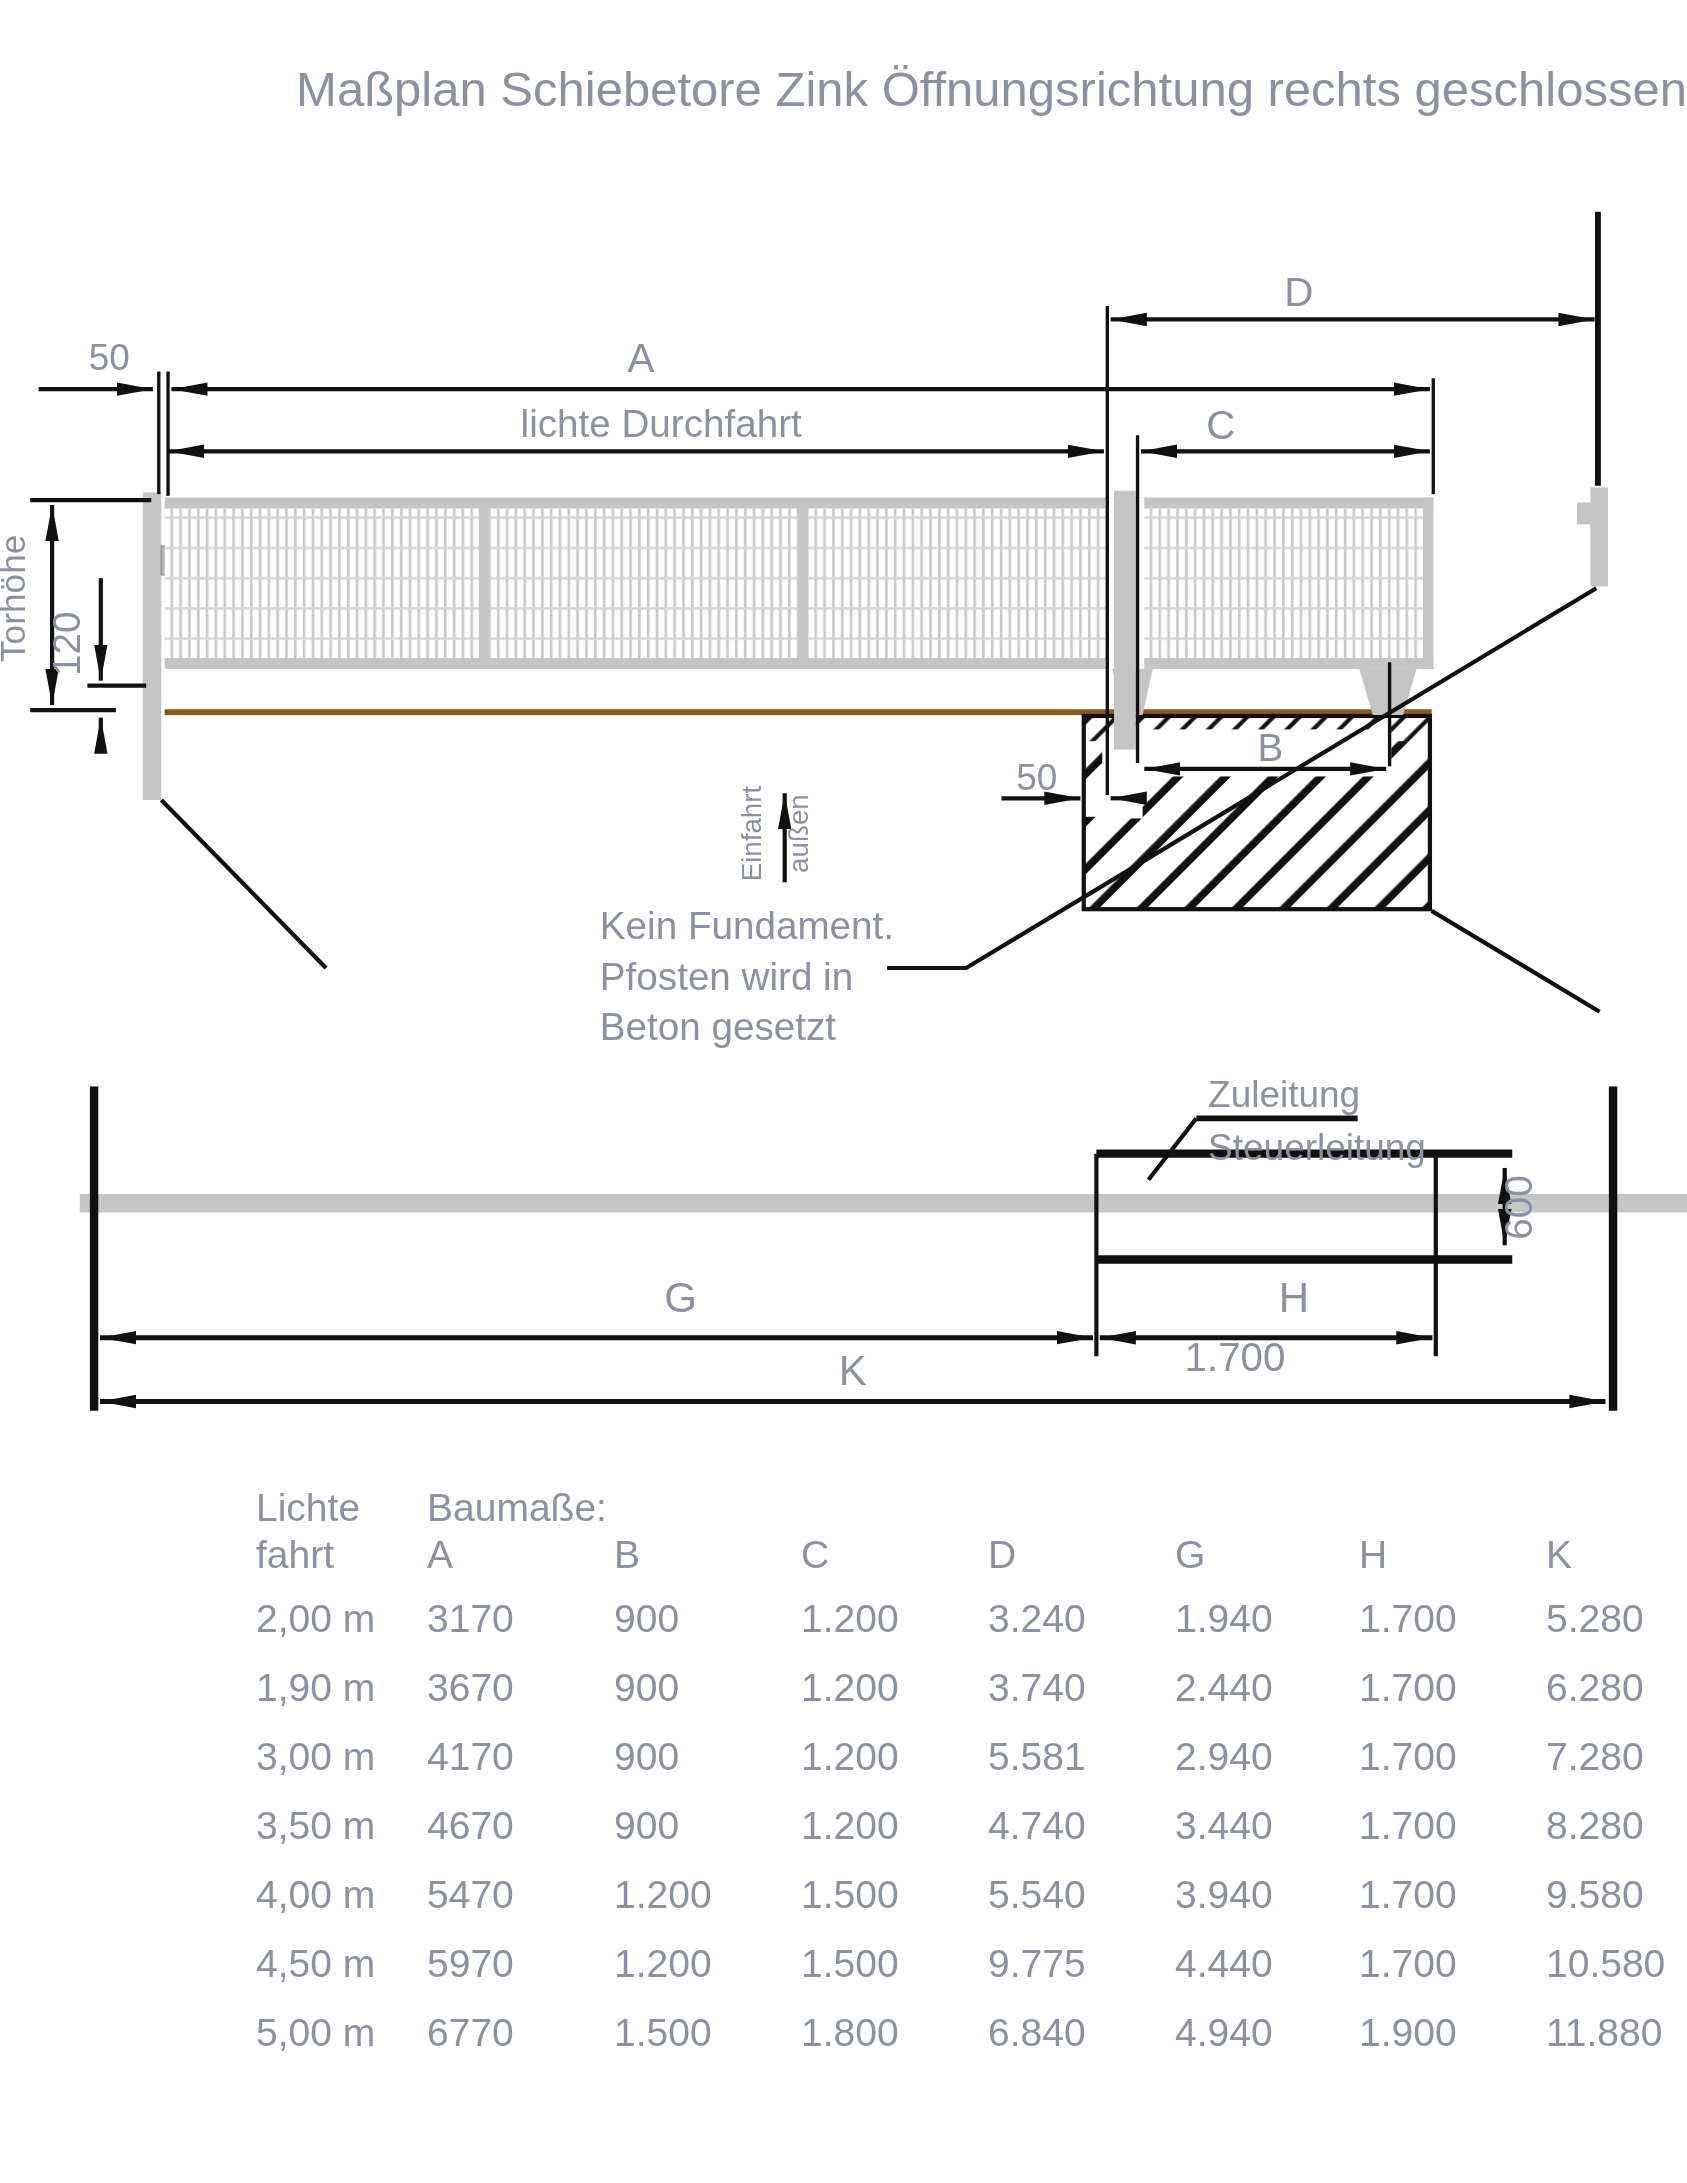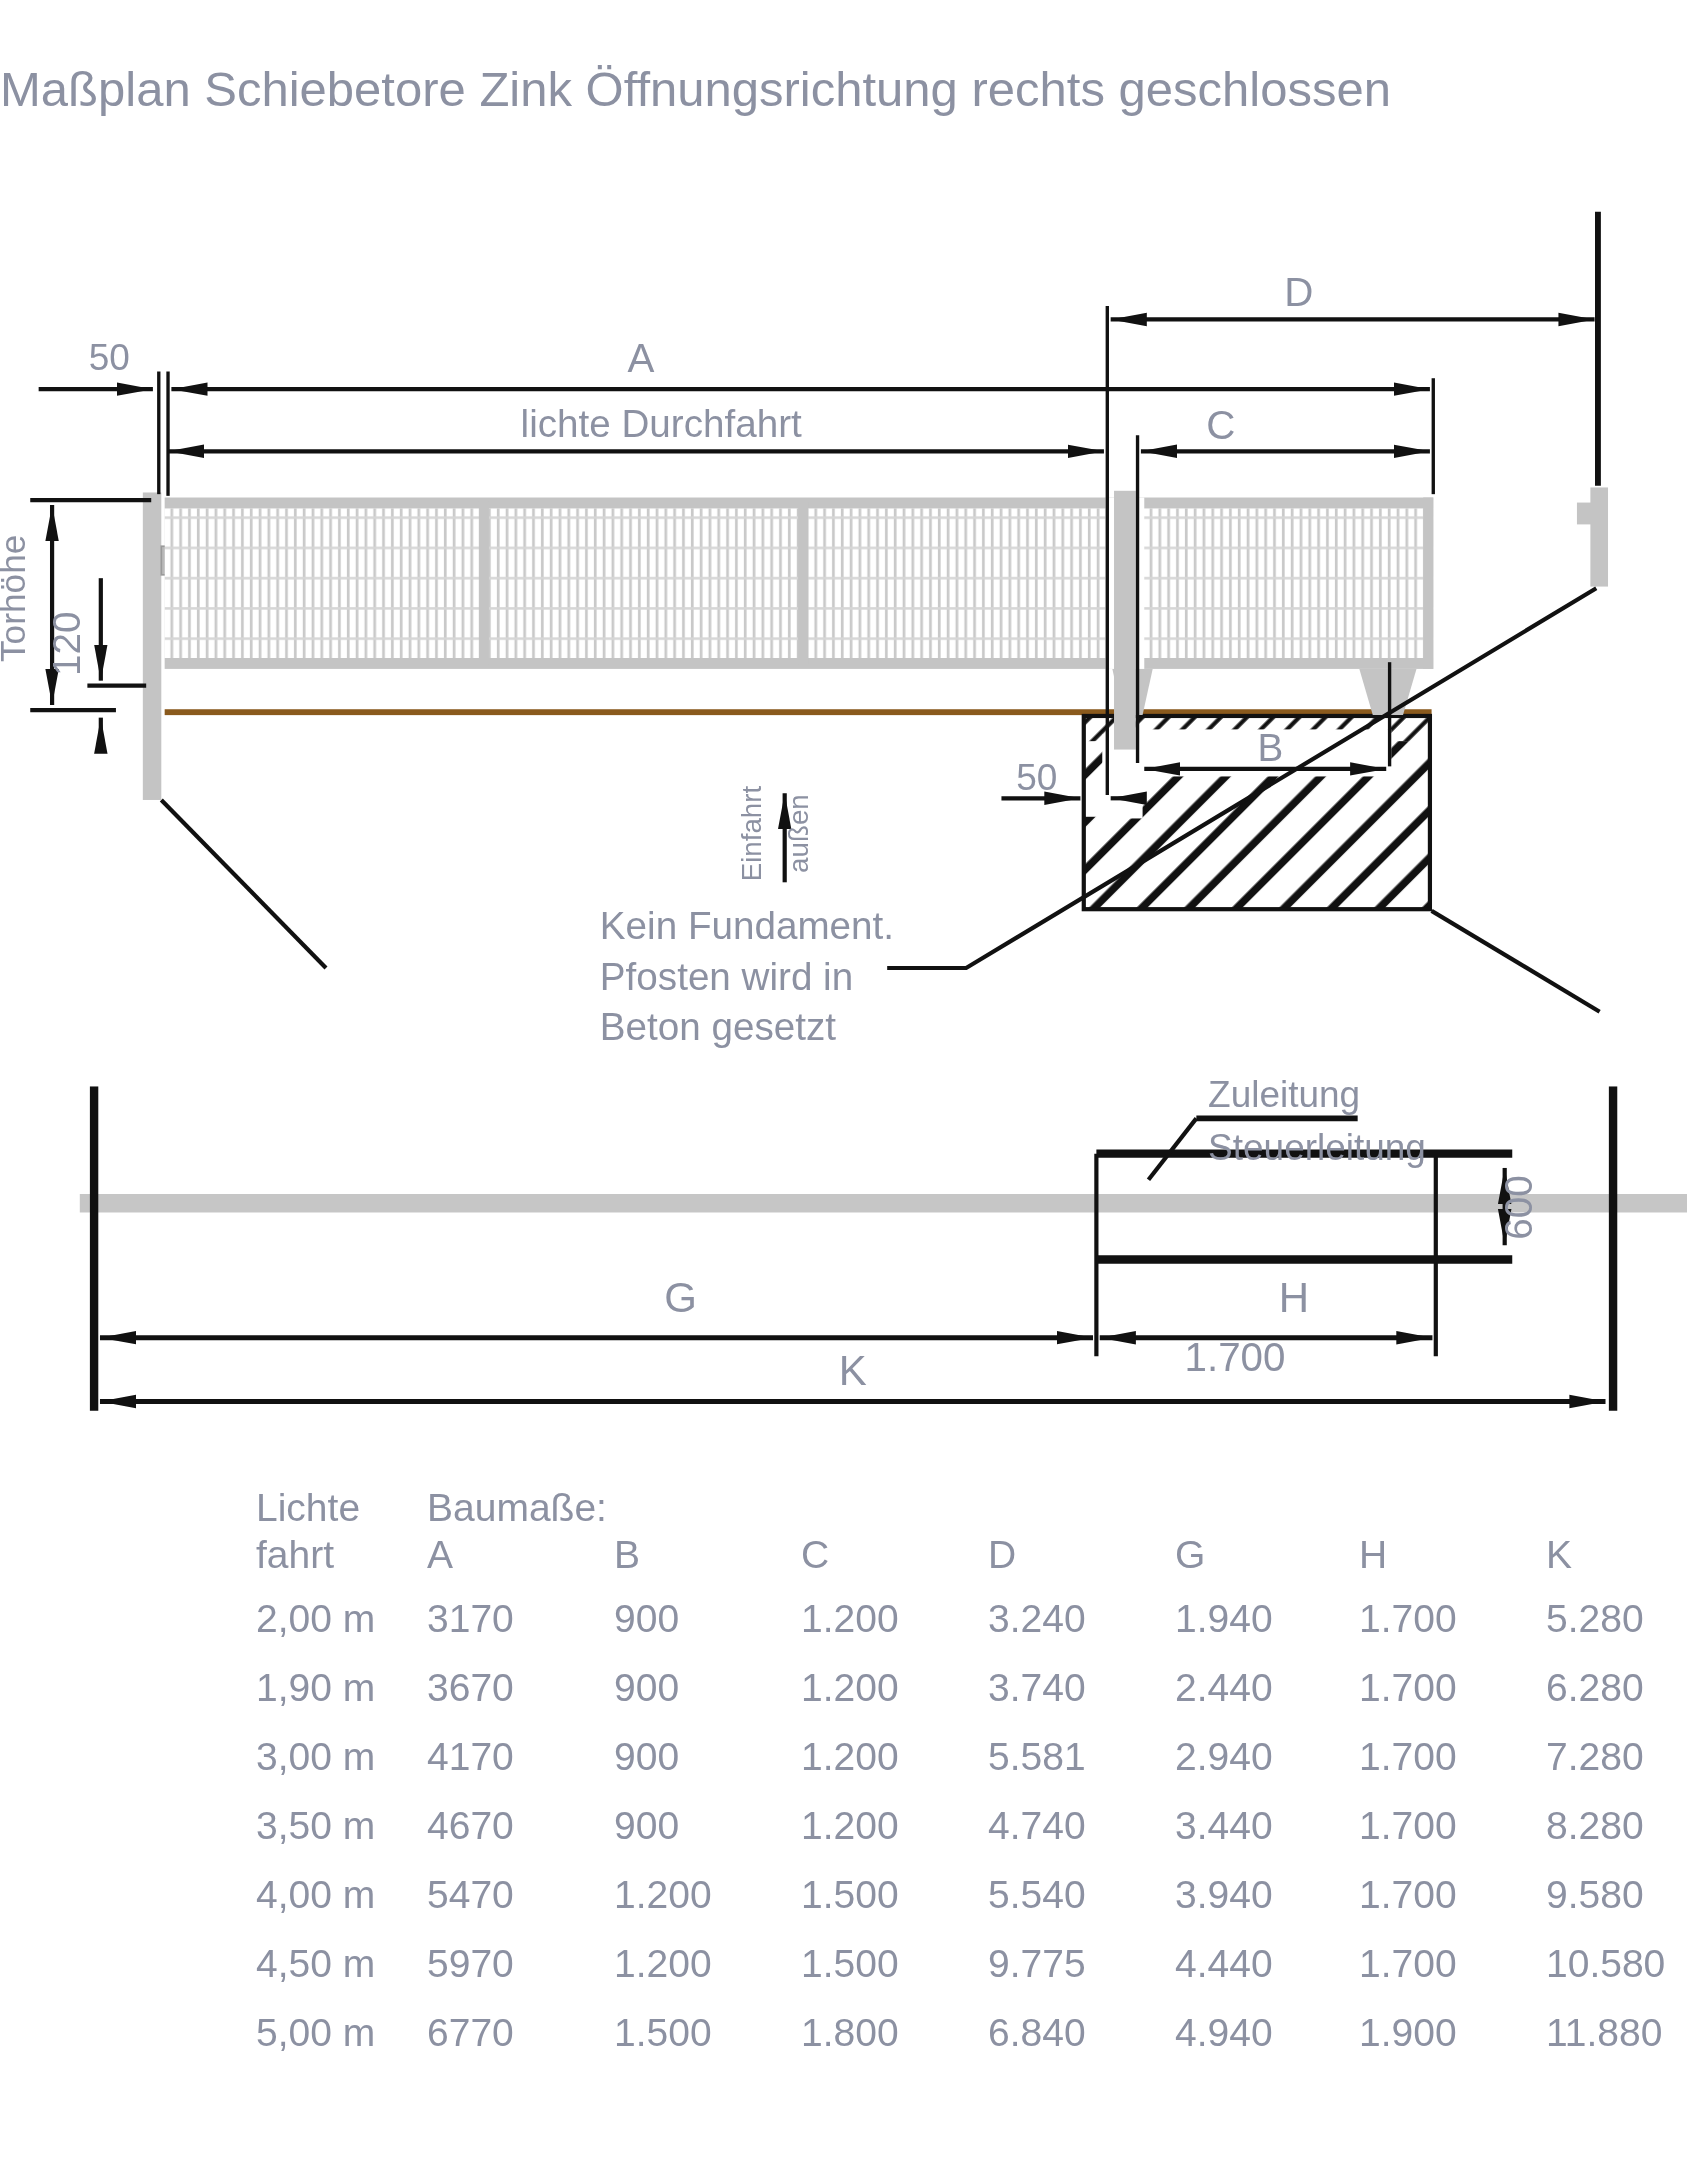--- a/index.html
+++ b/index.html
@@ -1,18 +1,18 @@
 <!DOCTYPE html>
 <html style="font-size:13.4px"><head>
 <meta charset="utf-8">
 <style>
   html,body{margin:0;padding:0;background:#fff;}
   .page{position:relative;width:1687px;height:2183px;background:#fff;overflow:hidden;
         font-family:"Liberation Sans", sans-serif;}
-  .title{position:absolute;top:61px;left:0;width:1687px;text-align:left;
+  .title{position:absolute;top:61px;left:0;width:1687px;text-align:right;
          font-size:49px;color:#8c91a2;letter-spacing:0px;}
   svg.diagram{position:absolute;left:0;top:0;width:1687px;height:2183px;}
   svg text{fill:#8c91a2;}
   .t44{font-size:44px;} .t46{font-size:46px;} .t48{font-size:48px;}
   .t50{font-size:50px;} .t33{font-size:33px;} .t42{font-size:42px;}
   .dim-table{position:absolute;left:216px;top:1486px;width:1466px;color:#8c91a2;margin-left:40px;}
   .hrow,.trow{display:grid;grid-template-columns:171px 187px 187px 187px 187px 184px 187px 175px;}
   .hrow{height:47px;}
   .trow{height:69px;}
   .cell{font-size:39px;color:#8c91a2;text-align:left;}

